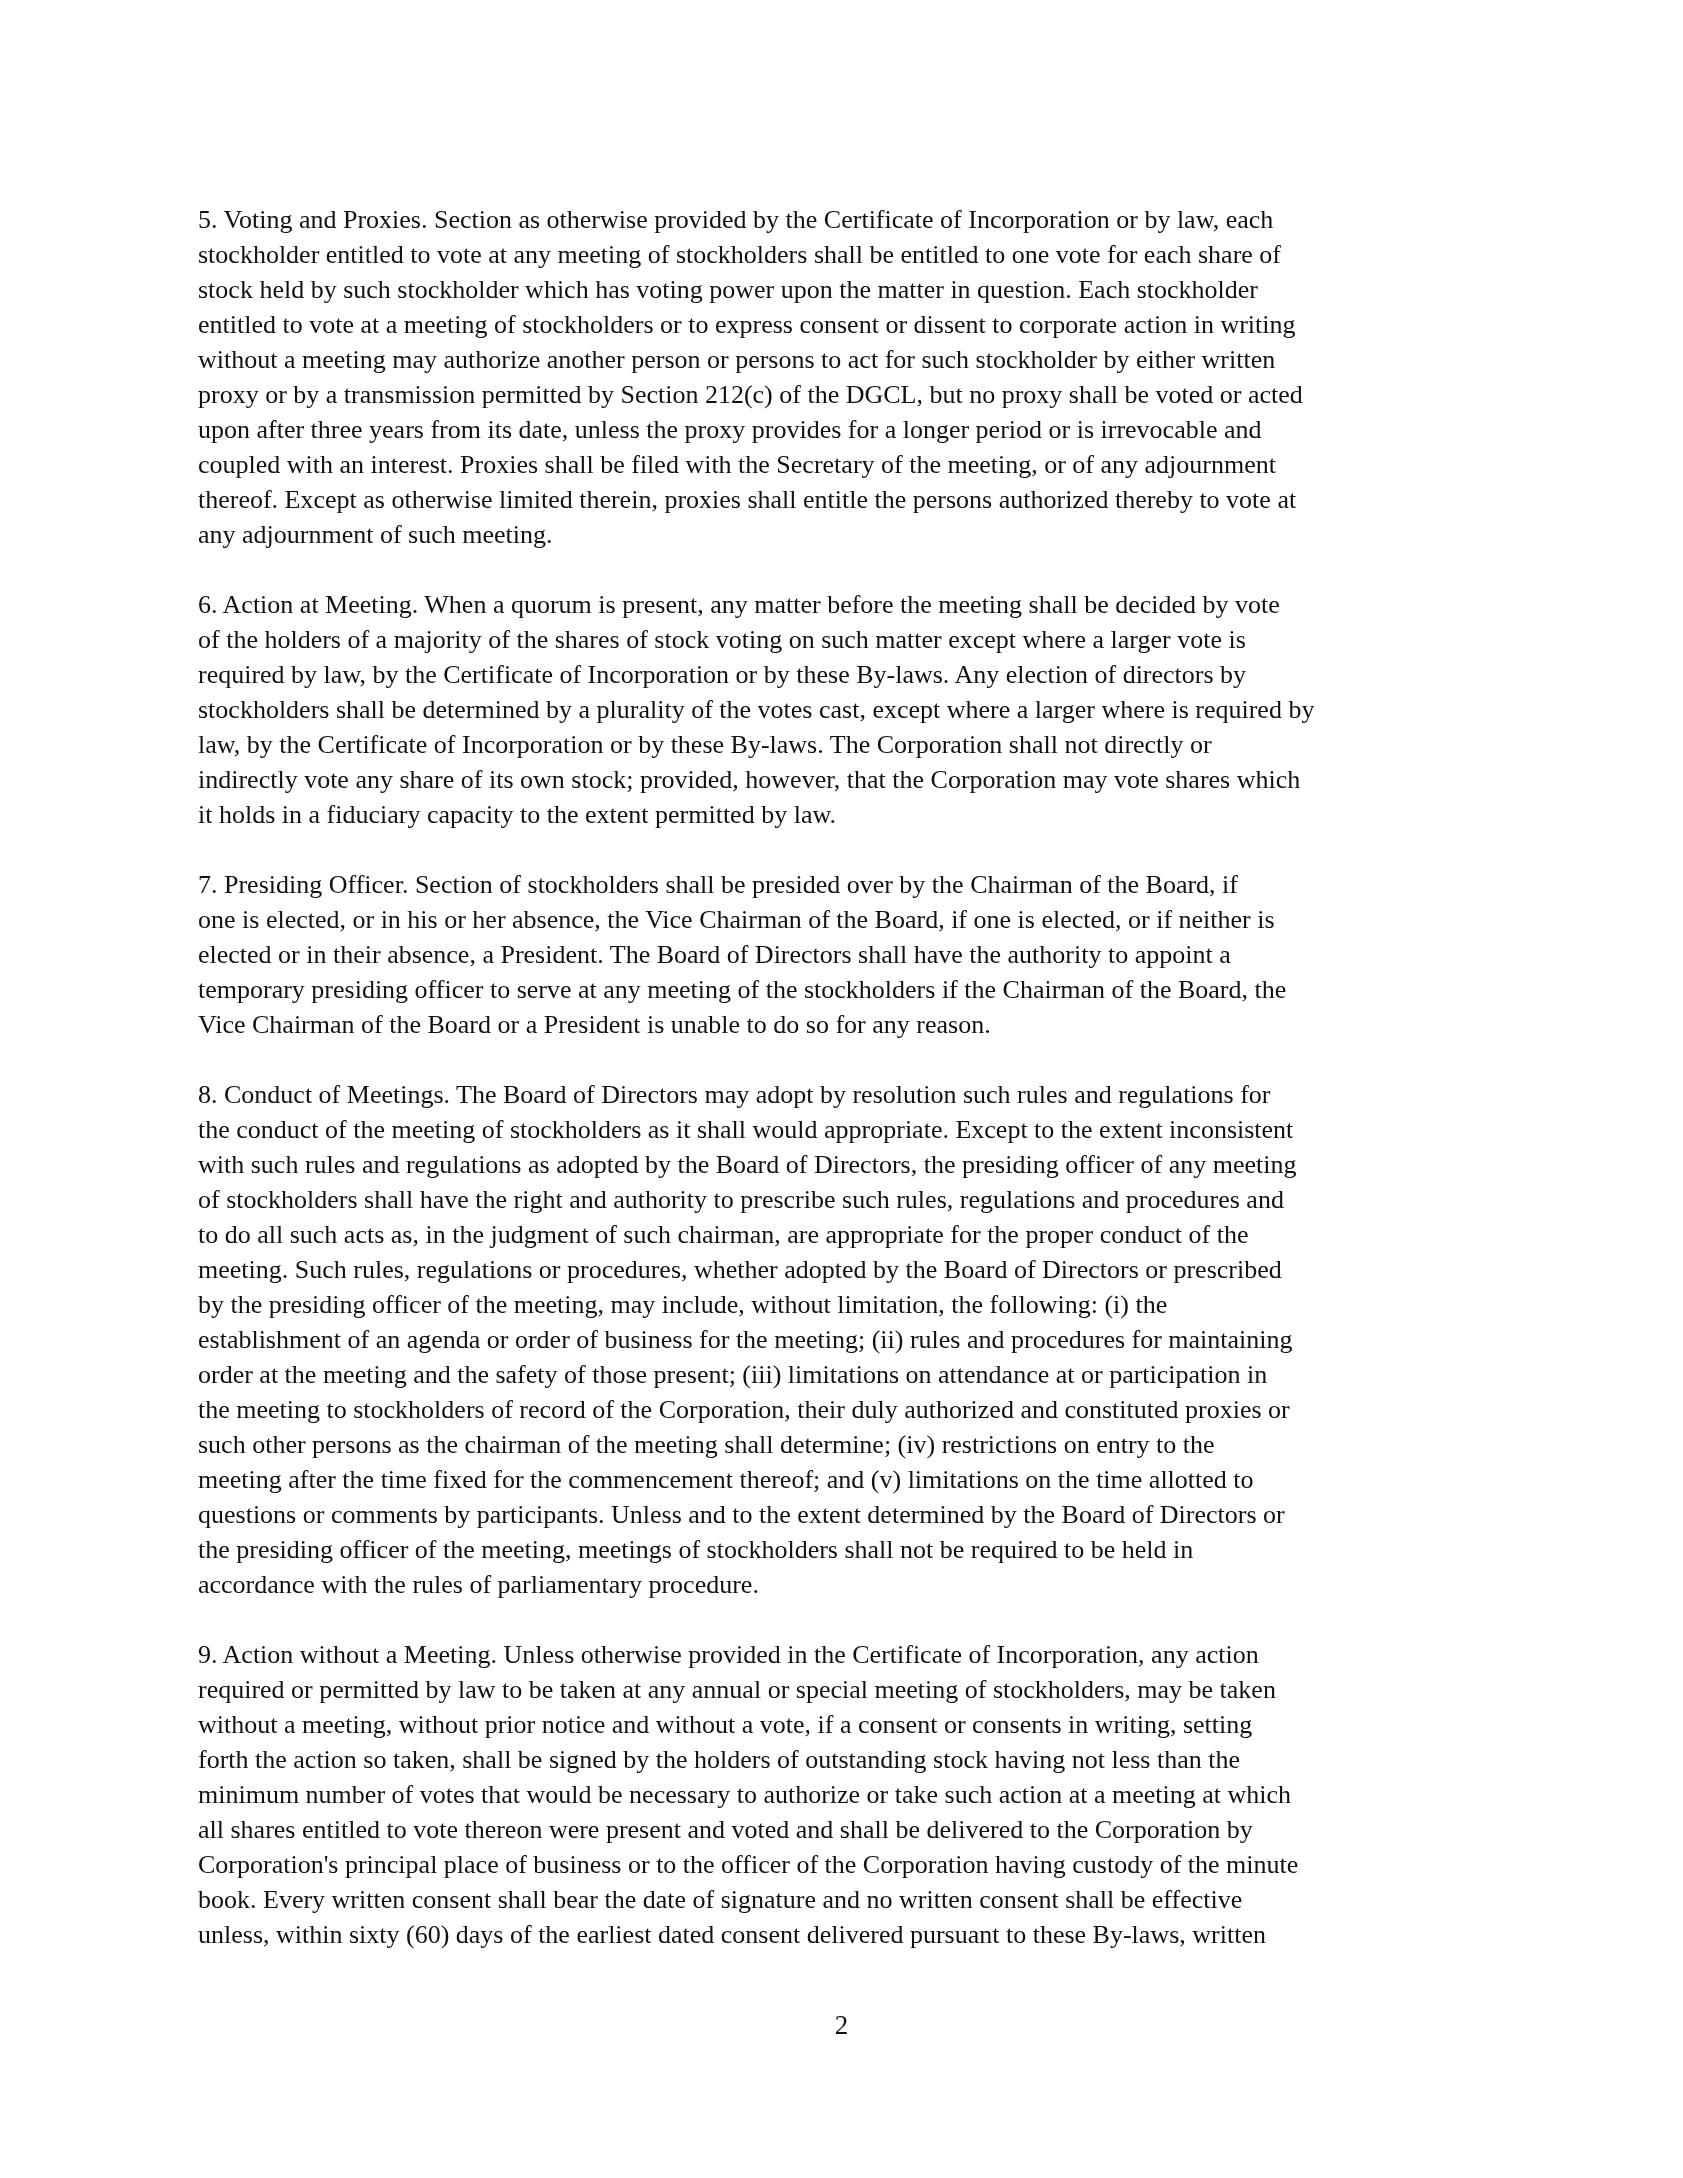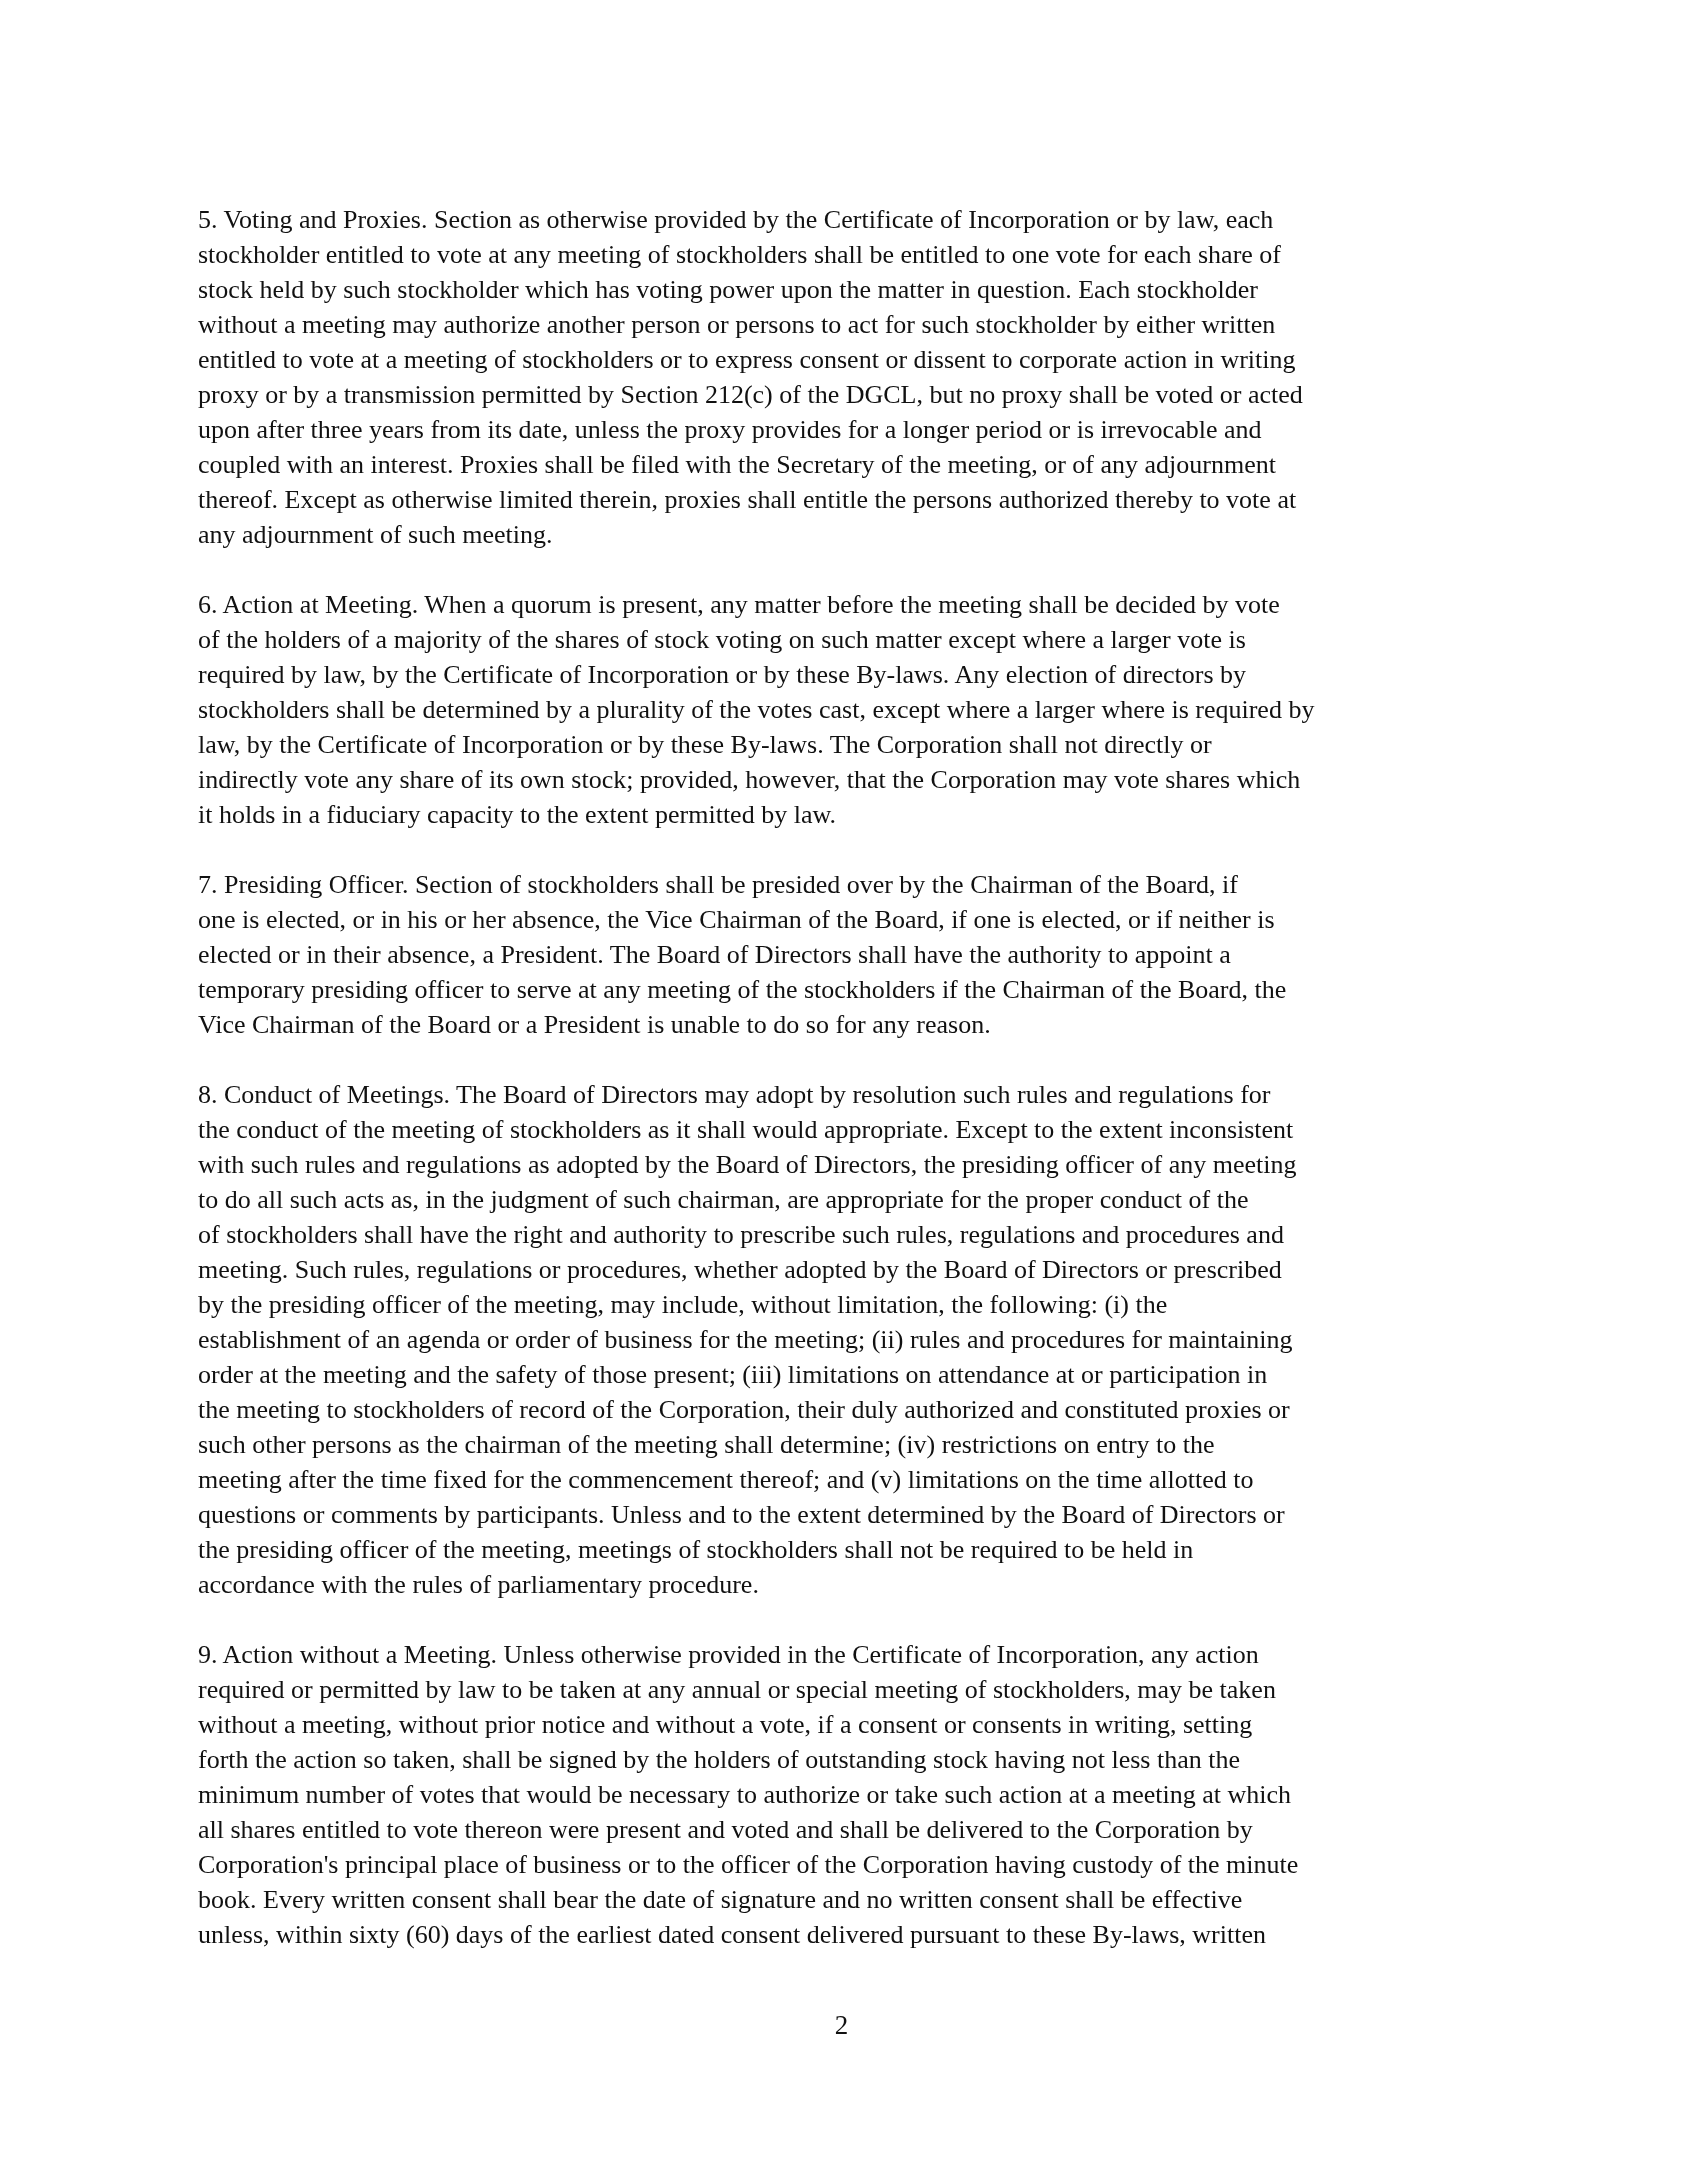--- a/index.html
+++ b/index.html
@@ -20,22 +20,22 @@
 </style>
 </head>
 <body>
 
 <div class="page">
 
   <div class="para">
     <span class="line"><span class="num">5.</span> <span class="heading">Voting and Proxies</span><span>.  Section as otherwise provided by the Certificate of Incorporation or by law, each</span></span>
     <span class="line">stockholder entitled to vote at any meeting of stockholders shall be entitled to one vote for each share of</span>
     <span class="line">stock held by such stockholder which has voting power upon the matter in question.  Each stockholder</span>
+    <span class="line">entitled to vote at a meeting of stockholders or to express consent or dissent to corporate action in writing</span>
     <span class="line">without a meeting may authorize another person or persons to act for such stockholder by either written</span>
-    <span class="line">entitled to vote at a meeting of stockholders or to express consent or dissent to corporate action in writing</span>
     <span class="line">proxy or by a transmission permitted by Section 212(c) of the DGCL, but no proxy shall be voted or acted</span>
     <span class="line">upon after three years from its date, unless the proxy provides for a longer period or is irrevocable and</span>
     <span class="line">coupled with an interest.  Proxies shall be filed with the Secretary of the meeting, or of any adjournment</span>
     <span class="line">thereof.  Except as otherwise limited therein, proxies shall entitle the persons authorized thereby to vote at</span>
     <span class="line">any adjournment of such meeting.</span>
   </div>
 
   <div class="para">
     <span class="line"><span class="num">6.</span> <span class="heading">Action at Meeting</span><span>.  When a quorum is present, any matter before the meeting shall be decided by vote</span></span>
     <span class="line">of the holders of a majority of the shares of stock voting on such matter except where a larger vote is</span>
@@ -51,22 +51,22 @@
     <span class="line">one is elected, or in his or her absence, the Vice Chairman of the Board, if one is elected, or if neither is</span>
     <span class="line">elected or in their absence, a President.  The Board of Directors shall have the authority to appoint a</span>
     <span class="line">temporary presiding officer to serve at any meeting of the stockholders if the Chairman of the Board, the</span>
     <span class="line">Vice Chairman of the Board or a President is unable to do so for any reason.</span>
   </div>
 
   <div class="para">
     <span class="line"><span class="num">8.</span> <span class="heading">Conduct of Meetings</span><span>.  The Board of Directors may adopt by resolution such rules and regulations for</span></span>
     <span class="line">the conduct of the meeting of stockholders as it shall would appropriate.  Except to the extent inconsistent</span>
     <span class="line">with such rules and regulations as adopted by the Board of Directors, the presiding officer of any meeting</span>
+    <span class="line">of stockholders shall have the right and authority to prescribe such rules, regulations and procedures and</span>
     <span class="line">to do all such acts as, in the judgment of such chairman, are appropriate for the proper conduct of the</span>
-    <span class="line">of stockholders shall have the right and authority to prescribe such rules, regulations and procedures and</span>
     <span class="line">meeting.  Such rules, regulations or procedures, whether adopted by the Board of Directors or prescribed</span>
     <span class="line">by the presiding officer of the meeting, may include, without limitation, the following: (i) the</span>
     <span class="line">establishment of an agenda or order of business for the meeting; (ii) rules and procedures for maintaining</span>
     <span class="line">order at the meeting and the safety of those present; (iii) limitations on attendance at or participation in</span>
     <span class="line">the meeting to stockholders of record of the Corporation, their duly authorized and constituted proxies or</span>
     <span class="line">such other persons as the chairman of the meeting shall determine; (iv) restrictions on entry to the</span>
     <span class="line">meeting after the time fixed for the commencement thereof; and (v) limitations on the time allotted to</span>
     <span class="line">questions or comments by participants.  Unless and to the extent determined by the Board of Directors or</span>
     <span class="line">the presiding officer of the meeting, meetings of stockholders shall not be required to be held in</span>
     <span class="line">accordance with the rules of parliamentary procedure.</span>

